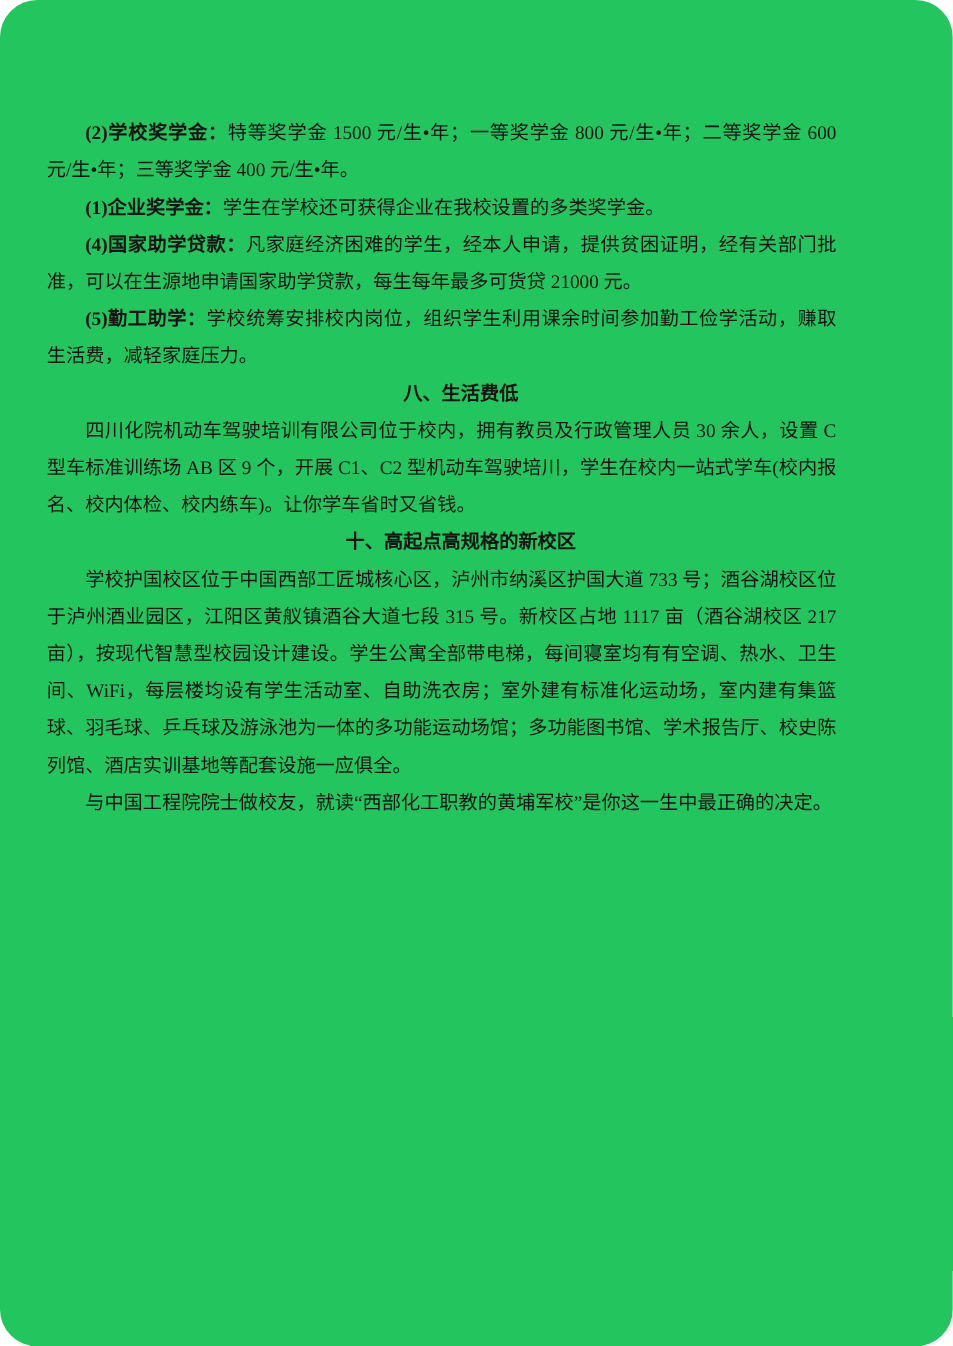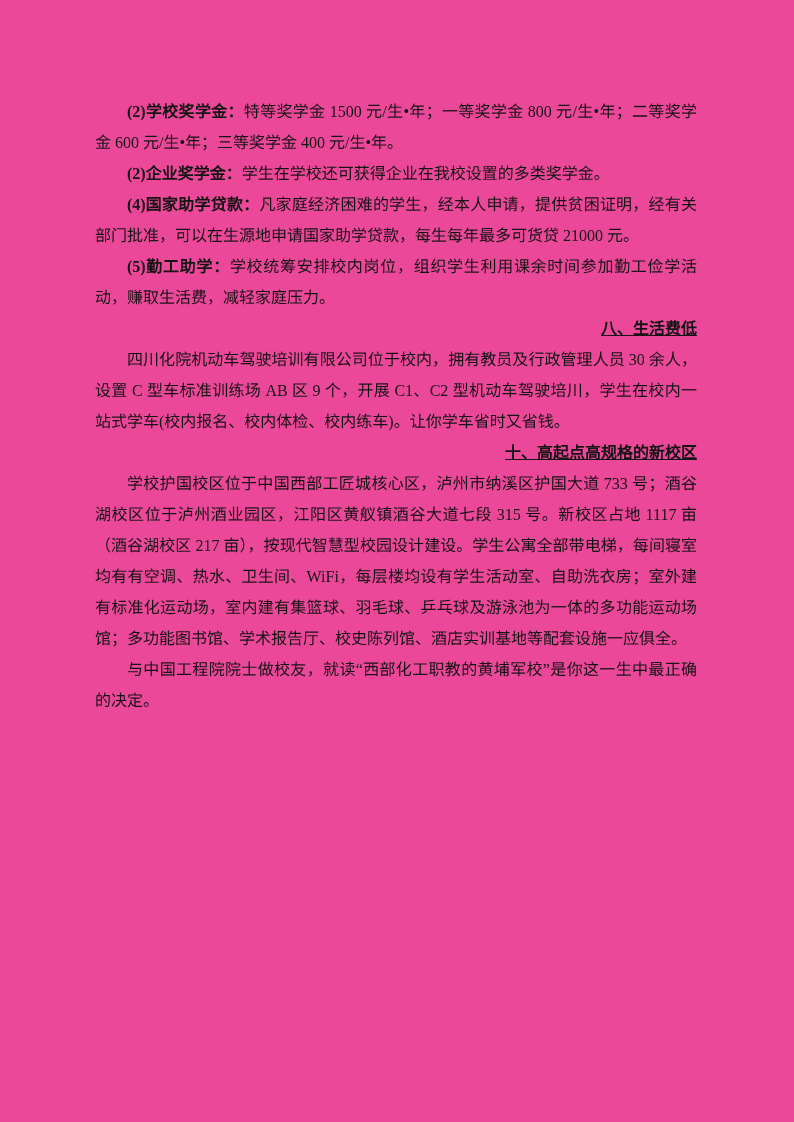--- a/index.html
+++ b/index.html
@@ -5,53 +5,53 @@
   html, body {
     margin: 0;
     padding: 0;
     background: #ffffff;
   }
   .page {
     position: relative;
     width: 794px;
     height: 1122px;
     margin: 0 auto;
-    background: #ec4899;
+    background: #22c55e;
     box-sizing: border-box;
-    padding: 96px 97px 0 95px;
+    padding: 96px 97px 0 39px;
     font-family: "Liberation Serif", "DejaVu Serif", serif;
     font-size: 16px;
     line-height: 31px;
     color: #141414;
     overflow: hidden;
+    border-radius: 31px;
   }
   .para {
     margin: 0;
     text-indent: 2em;
     text-align: justify;
   }
   .heading {
     margin: 0;
     text-indent: 2em;
-    text-align: right;
+    text-align: center;
     font-weight: 700;
-    text-decoration: underline;
   }
   .lbl {
     font-weight: 700;
   }
 </style>
 </head>
 <body>
 
 <div class="page">
 
   <p class="para"><b class="lbl">(2)学校奖学金：</b><span>特等奖学金 1500 元/生•年；一等奖学金 800 元/生•年；二等奖学金 600 元/生•年；三等奖学金 400 元/生•年。</span></p>
 
-  <p class="para"><b class="lbl">(2)企业奖学金：</b><span>学生在学校还可获得企业在我校设置的多类奖学金。</span></p>
+  <p class="para"><b class="lbl">(1)企业奖学金：</b><span>学生在学校还可获得企业在我校设置的多类奖学金。</span></p>
 
   <p class="para"><b class="lbl">(4)国家助学贷款：</b><span>凡家庭经济困难的学生，经本人申请，提供贫困证明，经有关部门批准，可以在生源地申请国家助学贷款，每生每年最多可货贷 21000 元。</span></p>
 
   <p class="para"><b class="lbl">(5)勤工助学：</b><span>学校统筹安排校内岗位，组织学生利用课余时间参加勤工俭学活动，赚取生活费，减轻家庭压力。</span></p>
 
   <p class="heading">八、生活费低</p>
 
 
 
   <p class="para">四川化院机动车驾驶培训有限公司位于校内，拥有教员及行政管理人员 30 余人，设置 C 型车标准训练场 AB 区 9 个，开展 C1、C2 型机动车驾驶培川，学生在校内一站式学车(校内报名、校内体检、校内练车)。让你学车省时又省钱。</p>

